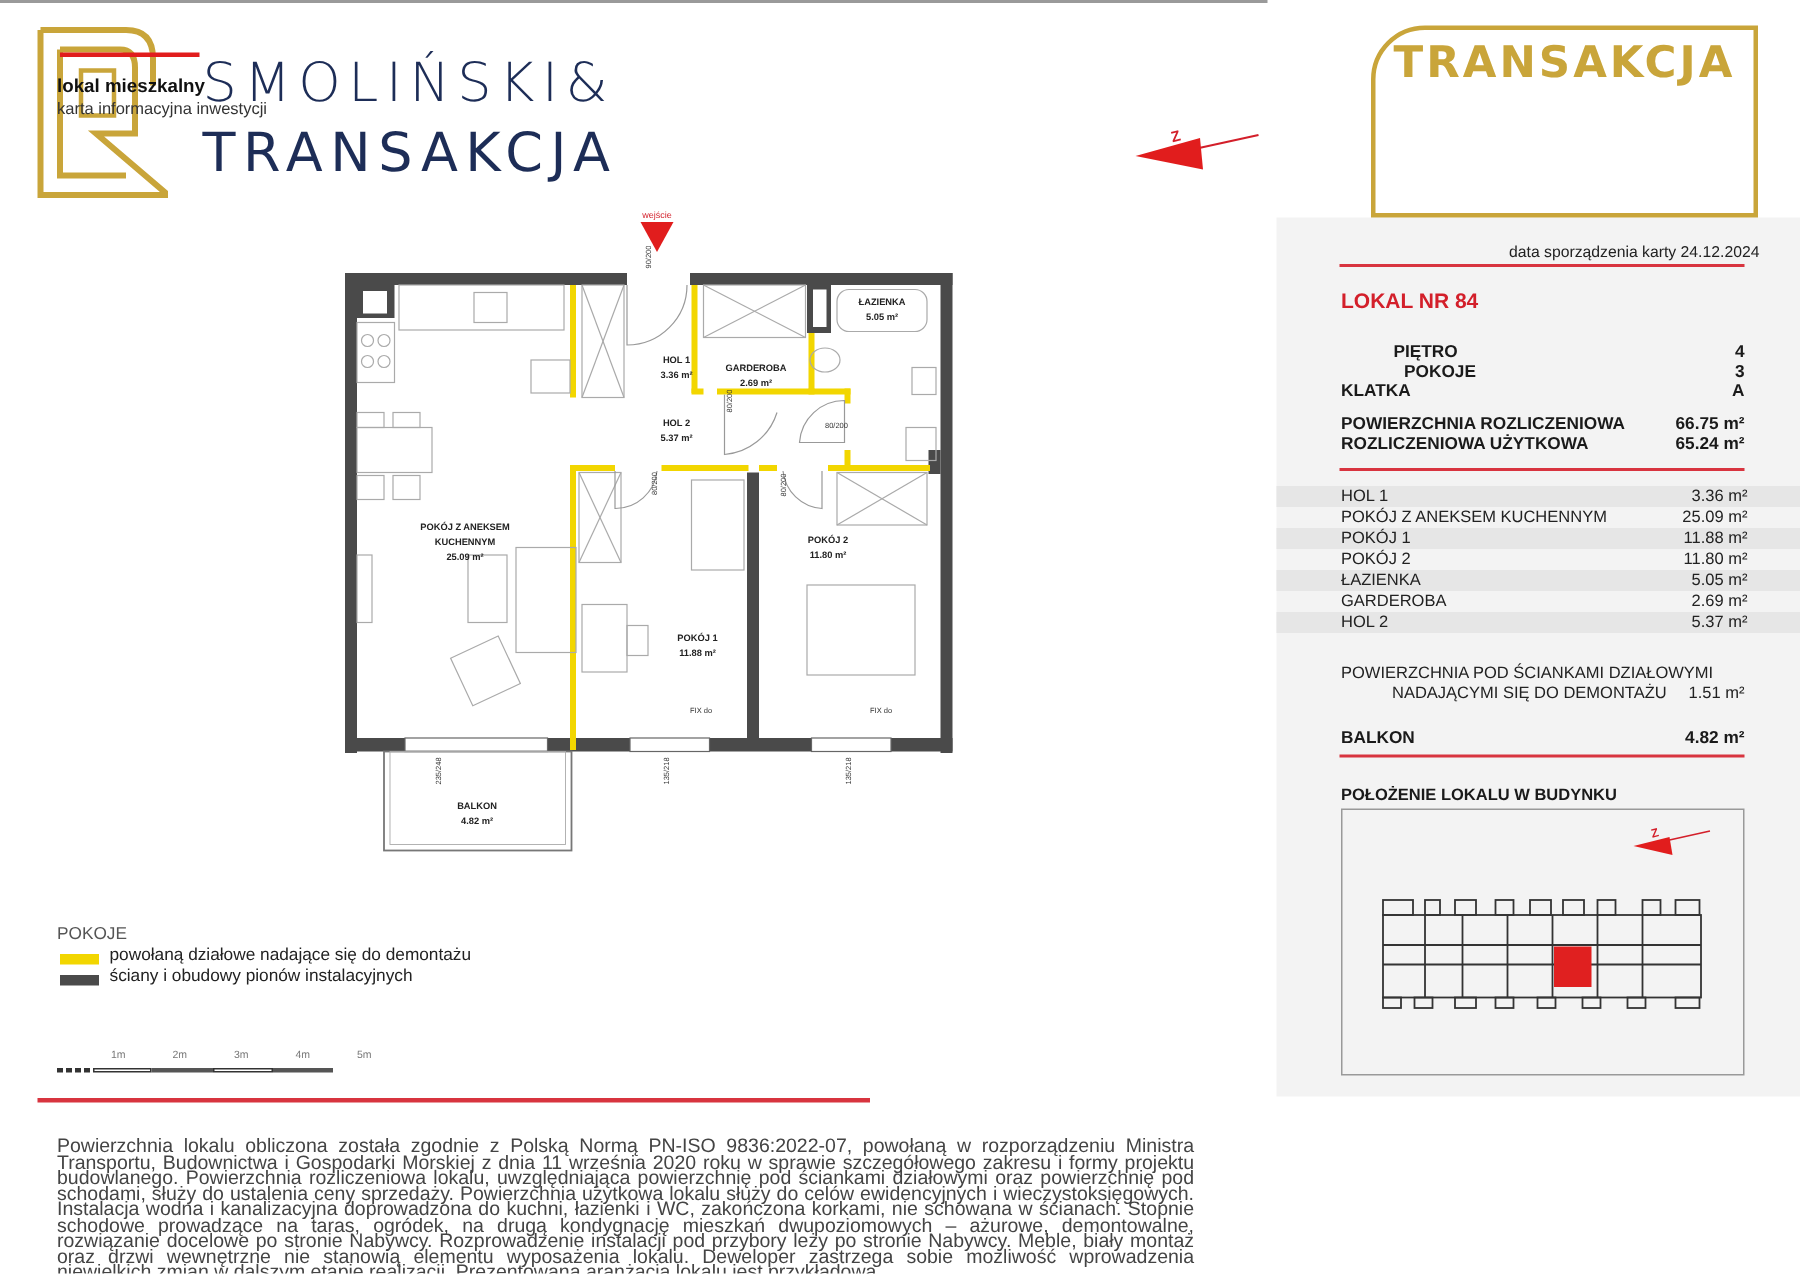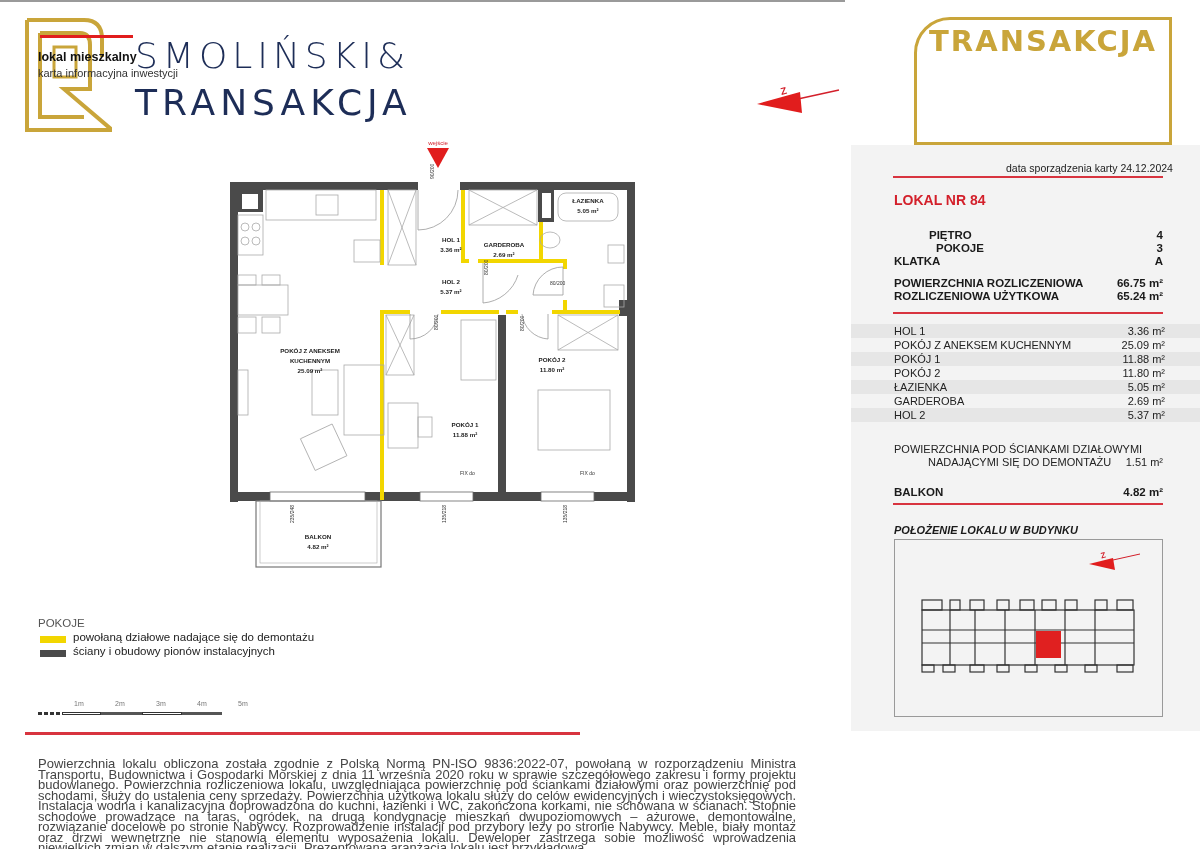--- a/index.html
+++ b/index.html
@@ -114,21 +114,21 @@
     <span class="v">5.37 m²</span>
   </div>
 
 <div class="abs sub" style="left:894px;top:443px;">POWIERZCHNIA POD ŚCIANKAMI DZIAŁOWYMI</div>
 <div class="abs sub" style="left:894px;top:456px;margin-left:34px;">NADAJĄCYMI SIĘ DO DEMONTAŻU</div>
 <div class="abs sub" style="left:1110px;top:456px;width:53px;text-align:right;">1.51 m²</div>
 
 <div class="abs kv" style="left:894px;top:486px;">BALKON</div>
 <div class="abs kvval" style="left:1100px;top:486px;width:63px;">4.82 m²</div>
 <div class="abs redline" style="left:893px;top:503px;width:270px;"></div>
-<div class="abs kv" style="left:894px;top:524px;font-size:11px;font-style:italic;">POŁOŻENIE LOKALU W BUDYNKU</div>
+<div class="abs kv" style="left:894px;top:524px;font-size:11px;">POŁOŻENIE LOKALU W BUDYNKU</div>
 
 <div class="abs minimap">
   <svg width="267" height="176" viewBox="0 0 267 176">
     <line x1="245" y1="14" x2="200" y2="24" stroke="#d31f2a" stroke-width="1"></line>
     <polygon points="194,24 218,18 220,30" fill="#e11d1d"></polygon>
     <text x="206" y="18" font-size="8" fill="#d31f2a" font-weight="bold" transform="rotate(-14 208 16)" font-family="Liberation Sans, sans-serif">Z</text>
     <g fill="none" stroke="#333" stroke-width="1.2">
       <rect x="27" y="70" width="212" height="55"></rect>
       <line x1="27" y1="90" x2="239" y2="90"></line>
       <line x1="27" y1="103" x2="239" y2="103"></line>

